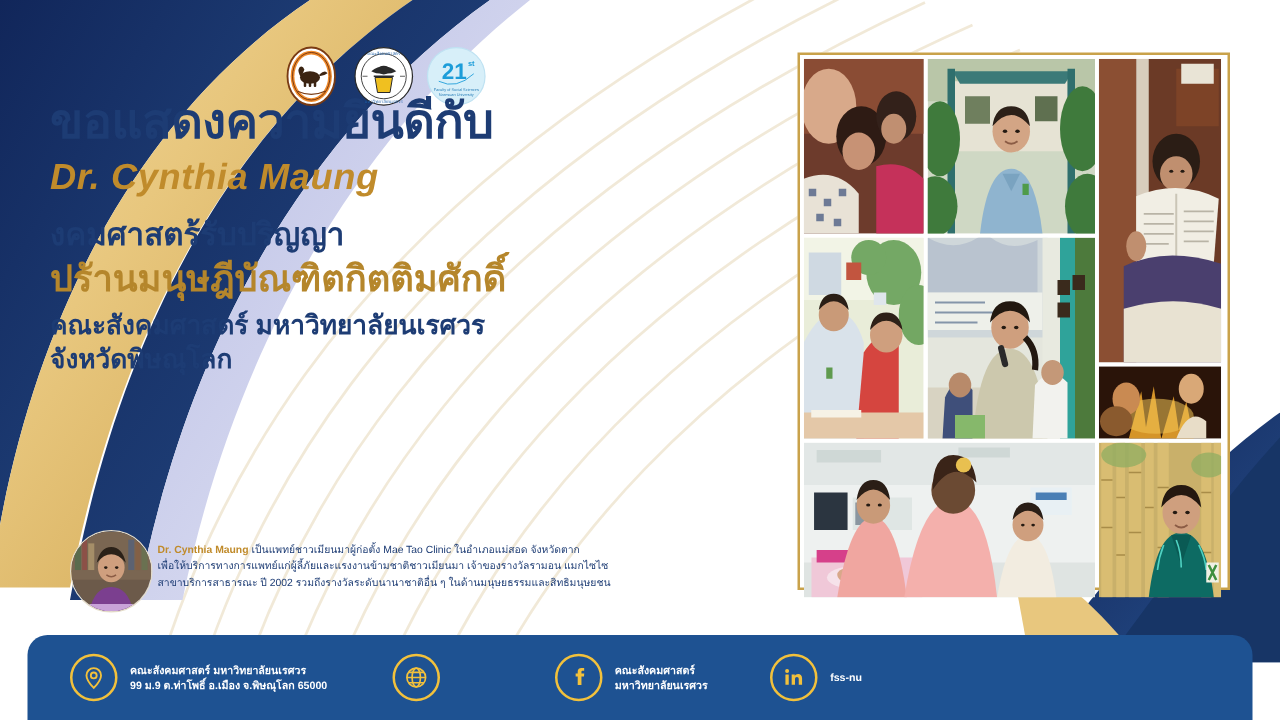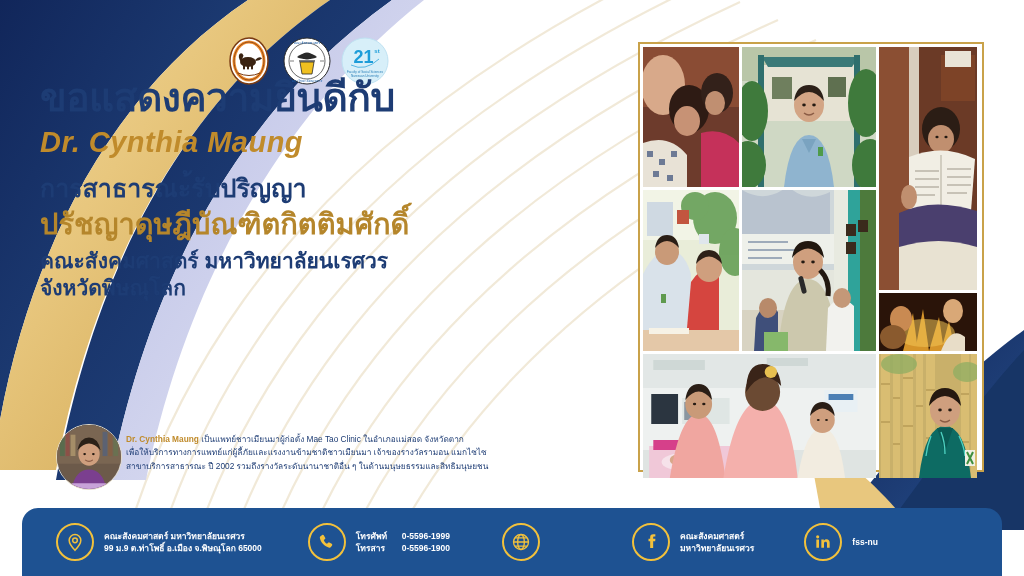--- a/index.html
+++ b/index.html
@@ -265,22 +265,22 @@
       <text x="74" y="34" font-size="12" font-weight="bold" fill="#1d9dd9" text-anchor="middle" font-family="sans-serif">st</text>
       <path d="M22 58 q28 14 56 -12" fill="none" stroke="#1d9dd9" stroke-width="1.4"></path>
       <text x="50" y="74" font-size="6.2" fill="#2a7fb8" text-anchor="middle" font-family="sans-serif">Faculty of Social Sciences</text>
       <text x="50" y="81" font-size="6.2" fill="#2a7fb8" text-anchor="middle" font-family="sans-serif">Naresuan University</text>
     </svg>
   </div>
 
   <div class="headline">
     <div class="h-main">ขอแสดงความยินดีกับ</div>
     <div class="h-name">Dr. Cynthia Maung</div>
-    <div class="h-sub1">การสาธารณะ้รับปริญญา</div>
-    <div class="h-degree">ปรัชญาดุษฎีบัณฑิตกิตติมศักดิ์</div>
+    <div class="h-sub1">งคมศาสตร้รับปริญญา</div>
+    <div class="h-degree">ปรัานมนุษฎีบัณฑิตกิตติมศักดิ์</div>
     <div class="h-faculty">คณะสังคมศาสตร์ มหาวิทยาลัยนเรศวร</div>
     <div class="h-faculty" style="margin-top:0">จังหวัดพิษณุโลก</div>
   </div>
 
   <div class="bio">
     <div class="bio-avatar">
       <svg viewBox="0 0 66 66">
         <rect width="66" height="66" fill="#6c5a4a"></rect>
         <rect x="0" y="0" width="66" height="40" fill="#7a6652"></rect>
         <g opacity=".55">
@@ -554,37 +554,20 @@
           <path d="M12 22s7-7.2 7-12a7 7 0 1 0-14 0c0 4.8 7 12 7 12z"></path>
           <circle cx="12" cy="10" r="2.8"></circle>
         </svg>
       </div>
       <div class="f-text">
         <div>คณะสังคมศาสตร์ มหาวิทยาลัยนเรศวร</div>
         <div>99 ม.9 ต.ท่าโพธิ์ อ.เมือง จ.พิษณุโลก 65000</div>
       </div>
     </div>
 
-    <div class="f-group" style="margin-left:46px">
-      <div class="f-icon">
-        <svg width="19" height="19" viewBox="0 0 24 24" fill="currentColor">
-          <path d="M6.6 2.6c.7-.5 1.7-.3 2.1.5l1.6 2.8c.4.7.2 1.6-.5 2l-1.2.8c.6 1.9 2.2 3.9 4.1 5l.9-1.2c.5-.6 1.4-.8 2.1-.4l2.8 1.6c.8.4 1 1.4.5 2.1l-1.4 1.9c-.5.7-1.4 1-2.2.8C9.6 17.2 4.6 11.8 3.6 6.4c-.2-.9.1-1.8.8-2.3l2.2-1.5z"></path>
-        </svg>
-      </div>
-      <div class="f-text">
-        <div class="row">
-          <span class="f-label">โทรศัพท์</span>
-          <span class="f-num">0-5596-1999</span>
-        </div>
-        <div class="row">
-          <span class="f-label">โทรสาร</span>
-          <span class="f-num">0-5596-1900</span>
-        </div>
-      </div>
-    </div>
 
     <div class="f-group" style="margin-left:52px">
       <div class="f-icon">
         <svg width="20" height="20" viewBox="0 0 24 24" fill="none" stroke="currentColor" stroke-width="1.6">
           <circle cx="12" cy="12" r="9"></circle>
           <ellipse cx="12" cy="12" rx="4" ry="9"></ellipse>
           <path d="M3 12h18M4.4 7h15.2M4.4 17h15.2"></path>
         </svg>
       </div>
     </div>

